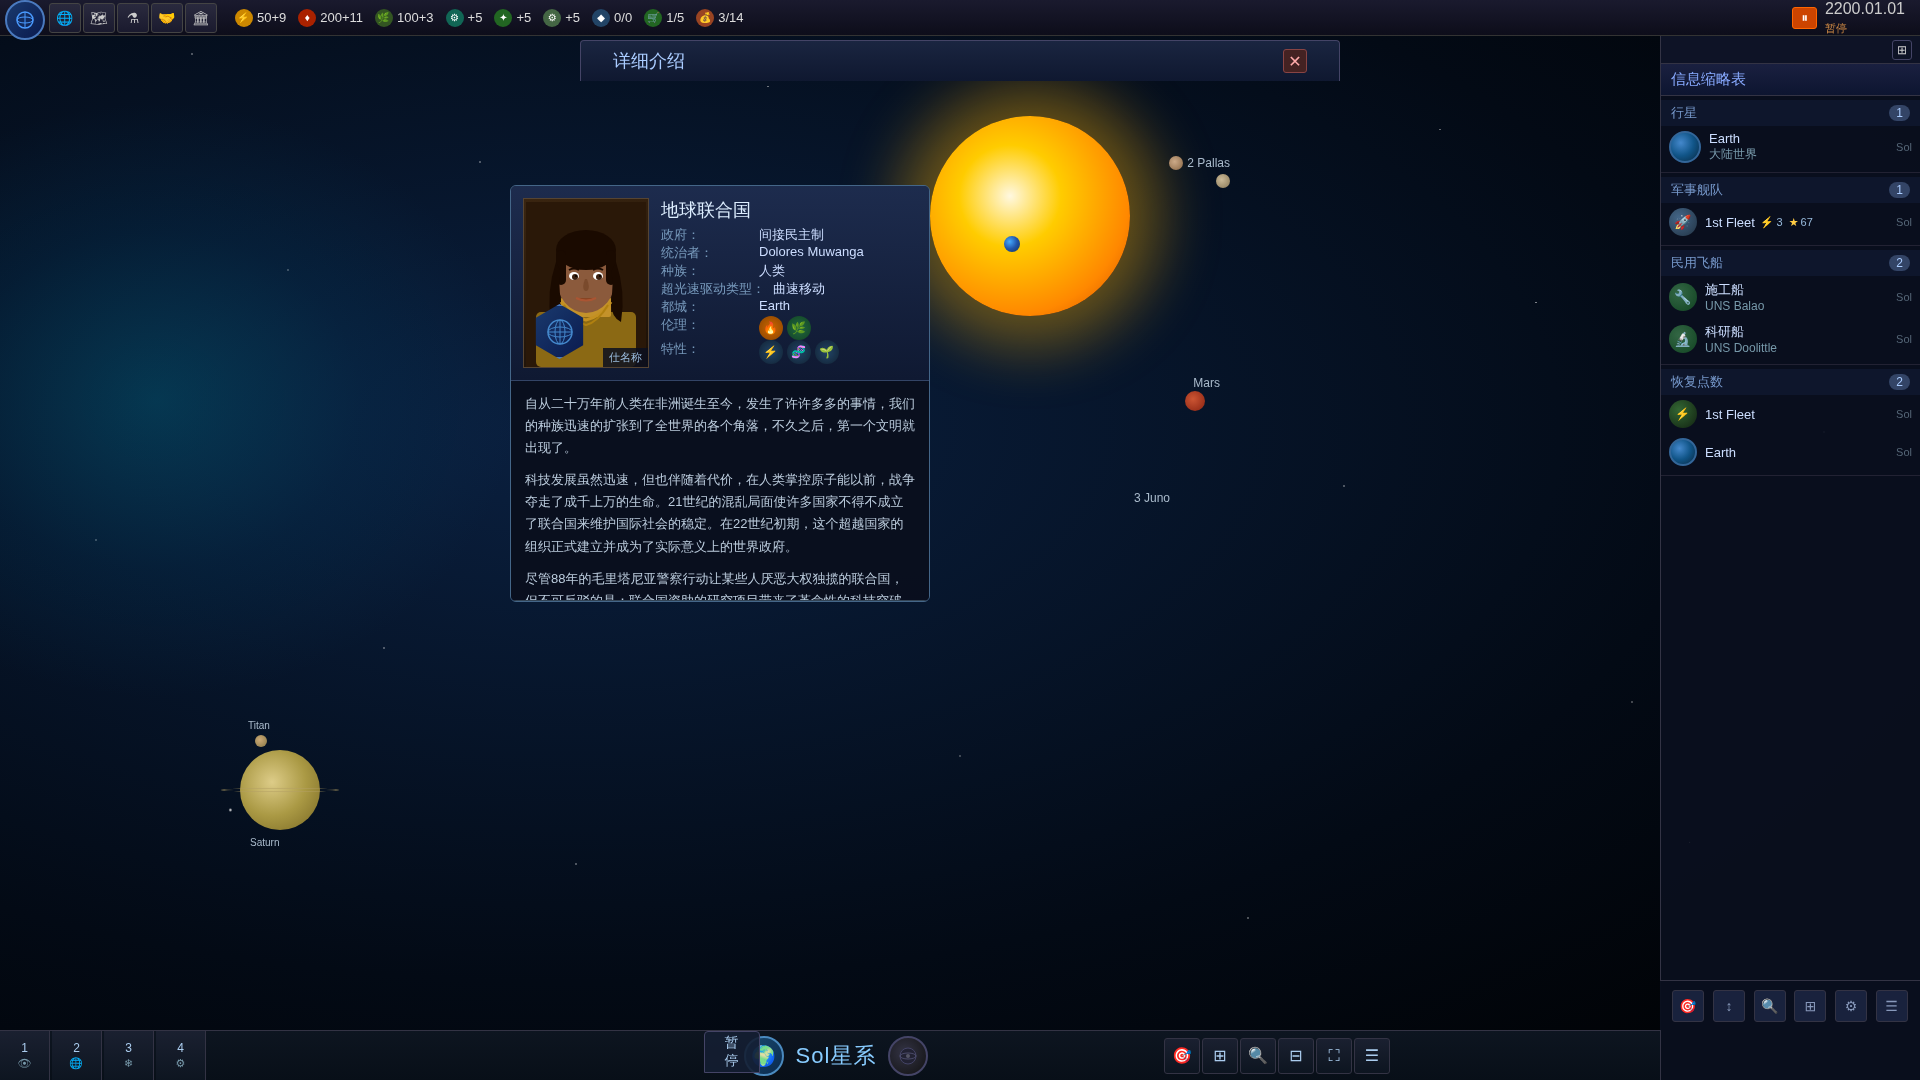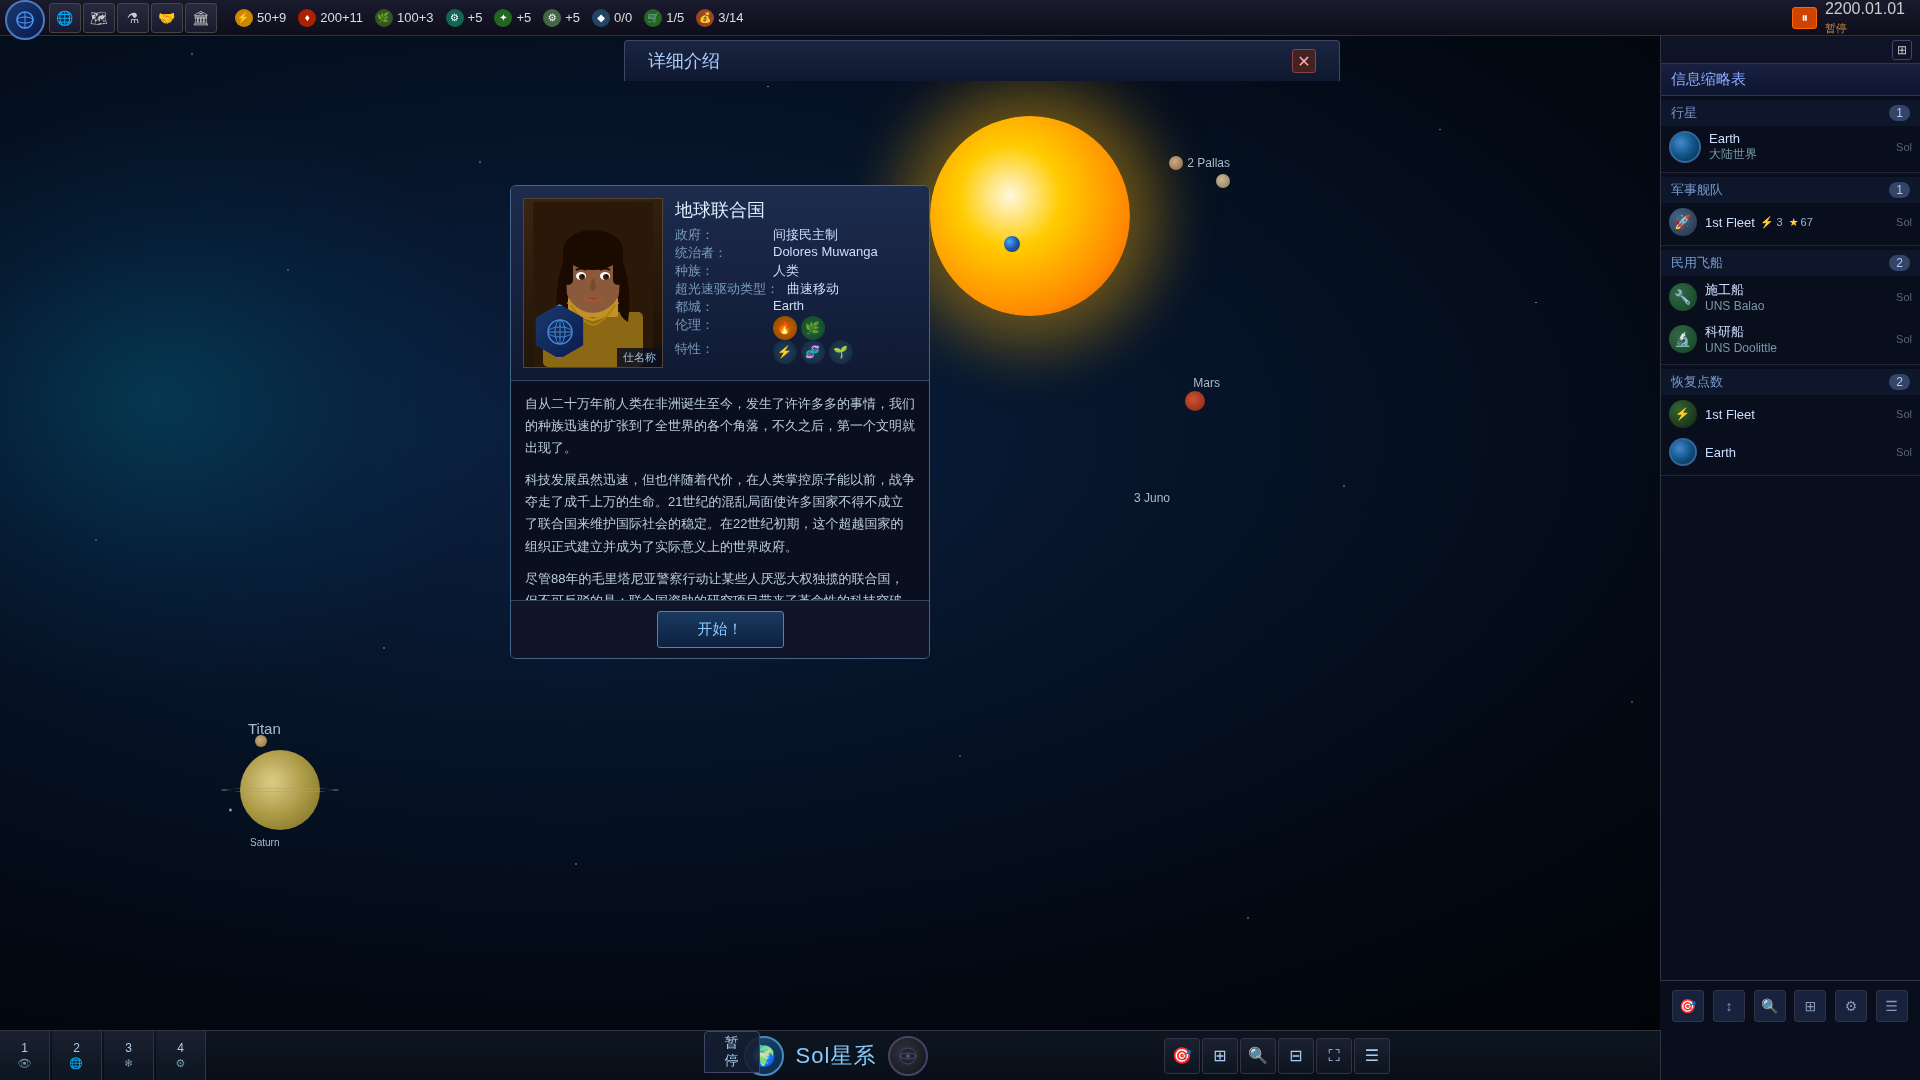--- a/index.html
+++ b/index.html
@@ -396,26 +396,25 @@
       left: 580px;
       width: 760px;
       background: transparent;
       z-index: 200;
     }
 
     .dialog-header {
       background: linear-gradient(180deg, #1a2540 0%, #0f1830 100%);
       border: 1px solid #446;
       border-bottom: none;
-      padding: 8px 23px;
+      padding: 8px 32px;
       display: flex;
       align-items: center;
       justify-content: space-between;
       border-radius: 4px 4px 0 0;
-      margin-left: 44px;
     }
 
     .dialog-title {
       font-size: 18px;
       color: #aaccff;
     }
 
     .dialog-close {
       width: 24px;
       height: 24px;
@@ -445,21 +444,21 @@
 
     .faction-top {
       display: flex;
       padding: 12px;
       gap: 12px;
       background: linear-gradient(180deg, rgba(30,45,80,0.9) 0%, rgba(15,25,50,0.9) 100%);
       border-bottom: 1px solid #334466;
     }
 
     .faction-portrait {
-      width: 140px;
+      width: 126px;
       height: 170px;
       flex-shrink: 0;
       background: linear-gradient(160deg, #3a2510 0%, #1a1008 100%);
       border: 1px solid #554433;
       position: relative;
       overflow: hidden;
     }
 
     
     .portrait-face {
@@ -747,21 +746,21 @@
       width: 12px;
       height: 12px;
       border-radius: 50%;
       background: radial-gradient(circle at 40% 40%, #ccaa77, #887744);
     }
 
     .titan-label {
       position: absolute;
       top: -30px;
       left: 8px;
-      font-size: 15px;
+      font-size: 10px;
       color: #aabbcc;
       white-space: nowrap;
     }
 
     .saturn-label {
       position: absolute;
       bottom: -18px;
       left: 10px;
       font-size: 10px;
       color: #aabbcc;
@@ -1001,23 +1000,20 @@
       </div>
     </div>
   </div>
 
   <div class="faction-desc">
     <p>自从二十万年前人类在非洲诞生至今，发生了许许多多的事情，我们的种族迅速的扩张到了全世界的各个角落，不久之后，第一个文明就出现了。</p>
     <p>科技发展虽然迅速，但也伴随着代价，在人类掌控原子能以前，战争夺走了成千上万的生命。21世纪的混乱局面使许多国家不得不成立了联合国来维护国际社会的稳定。在22世纪初期，这个超越国家的组织正式建立并成为了实际意义上的世界政府。</p>
     <p>尽管88年的毛里塔尼亚警察行动让某些人厌恶大权独揽的联合国，但不可反驳的是：联合国资助的研究项目带来了革命性的科技突破。随着第一艘真正意义上的星舰竣工，人类即将进入太空探索的新纪元！</p>
   </div>
 
-  <div class="start-btn-area">
-    <button class="start-btn">开始！</button>
-  </div>
 </div>
 
 <div id="right-sidebar">
 
   <div style="height:28px;background:rgba(15,20,40,0.9);border-bottom:1px solid #334;display:flex;align-items:center;justify-content:flex-end;padding:0 8px;">
     <div style="width:20px;height:20px;border:1px solid #446;border-radius:3px;display:flex;align-items:center;justify-content:center;font-size:12px;cursor:pointer;">⊞</div>
   </div>
 
   <div class="sidebar-header">
     <span>信息缩略表</span>

